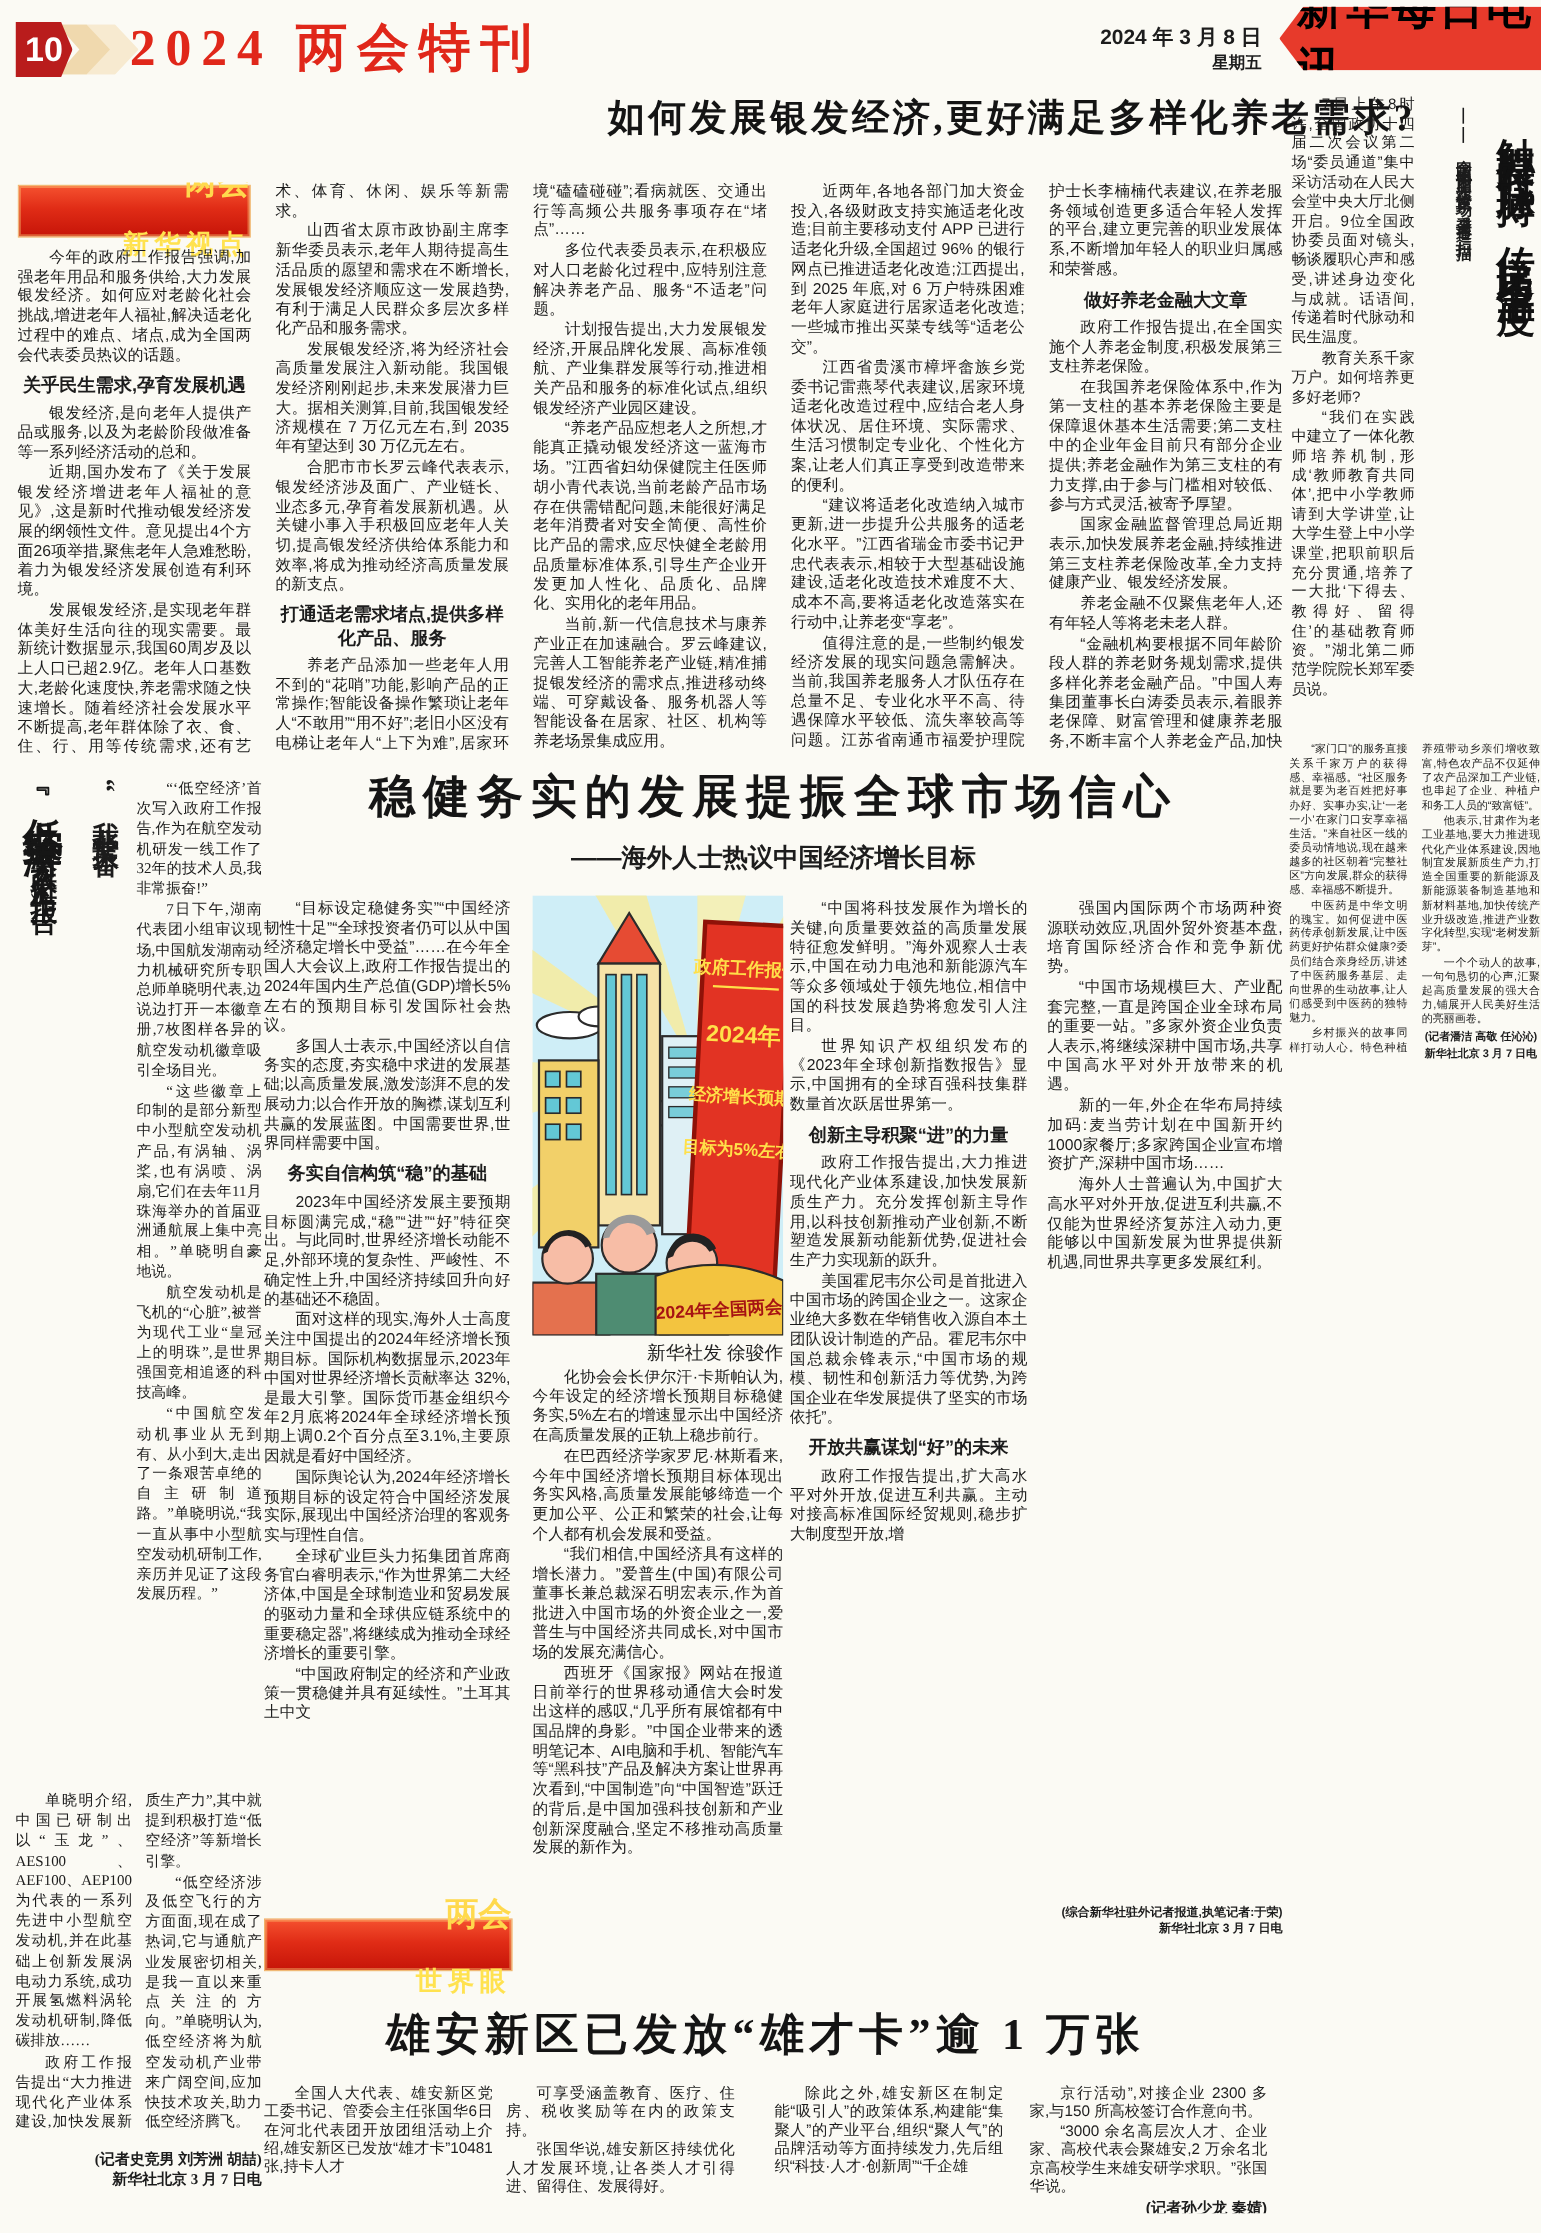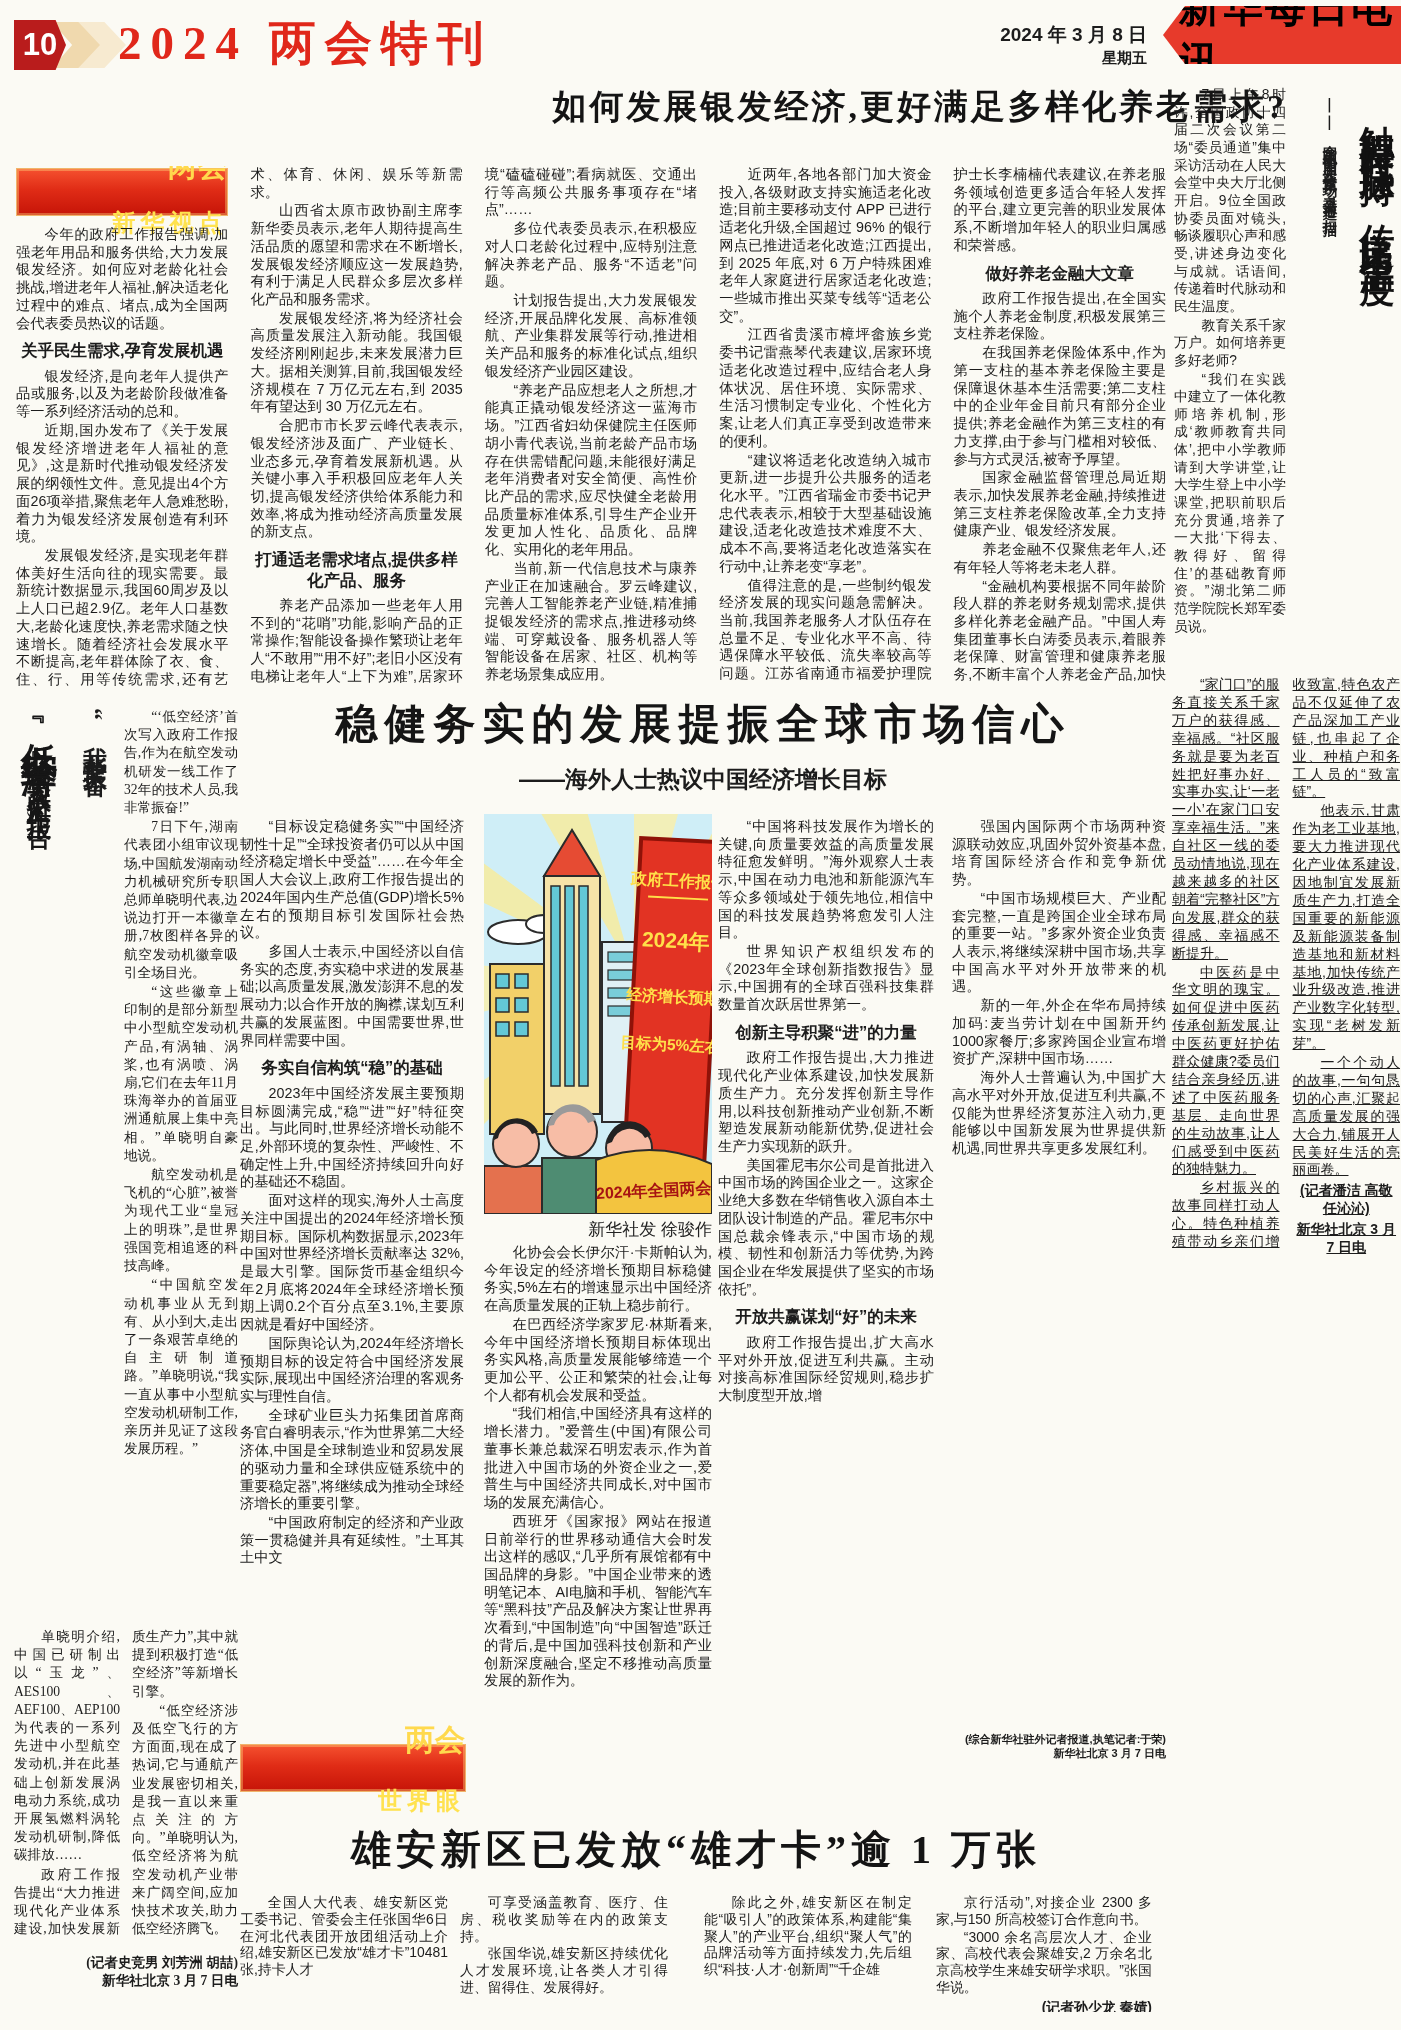--- a/index.html
+++ b/index.html
@@ -37,21 +37,21 @@
       font-size:34px;font-weight:900;letter-spacing:3px;color:#141414;}
   #top-body{position:absolute;left:16px;top:166px;width:1150px;height:524px;
       column-count:5;column-gap:22px;overflow:hidden;}
   
   #sb-top-text{position:absolute;left:1174px;top:86px;width:112px;height:582px;overflow:hidden;
       font-size:13.8px;line-height:1.28;text-align:justify;}
   #sb-title{position:absolute;left:1290px;top:98px;width:110px;height:568px;writing-mode:vertical-rl;}
   .sb-main{font-size:35px;font-weight:900;letter-spacing:9px;color:#111;}
   .sb-sub{font-size:14.5px;font-weight:700;letter-spacing:3px;margin-block-start:14px;}
   #sb-bottom{position:absolute;left:1172px;top:676px;width:228px;height:1330px;overflow:hidden;
-      column-count:2;column-gap:13px;font-size:14px;line-height:1.28;text-align:justify;text-decoration:underline;}
+      column-count:2;column-gap:13px;font-size:10px;line-height:1.28;text-align:justify;}
   #sb-bottom .byline{text-align:center;}
   
   .kai{font-family:"Liberation Serif","DejaVu Serif",serif;font-size:13.6px;line-height:1.34;text-align:justify;}
   #low-title{position:absolute;left:14px;top:708px;width:100px;height:935px;writing-mode:vertical-lr;}
   .low-main{font-size:24px;font-weight:800;letter-spacing:7px;color:#161616;}
   .low-big{font-size:36px;letter-spacing:5px;}
   .low-quote{font-size:24px;font-weight:800;letter-spacing:7px;margin-block-start:16px;}
   #low-ka{position:absolute;left:124px;top:708px;width:114px;height:912px;overflow:hidden;}
   #low-kb{position:absolute;left:14px;top:1628px;width:224px;height:318px;overflow:hidden;column-count:2;column-gap:12px;}
   #low-byline{position:absolute;left:14px;top:1954px;width:224px;text-align:right;font-weight:700;}

